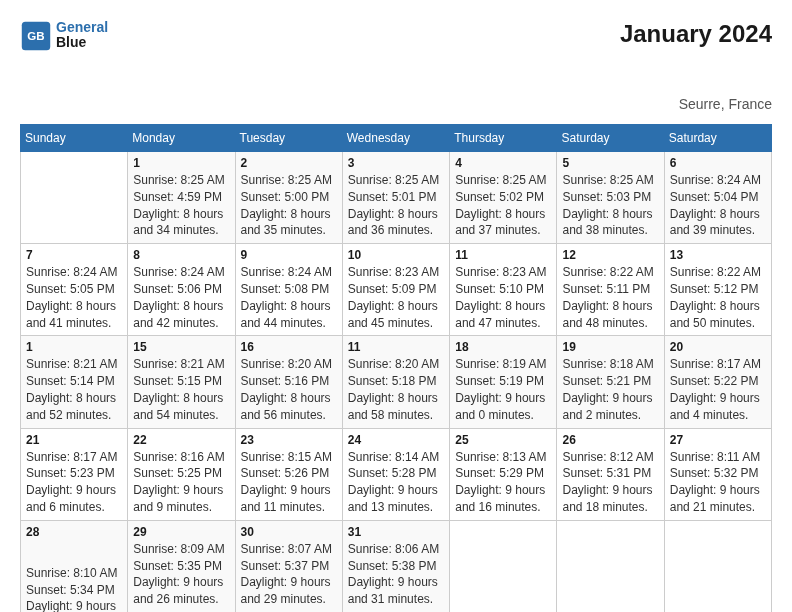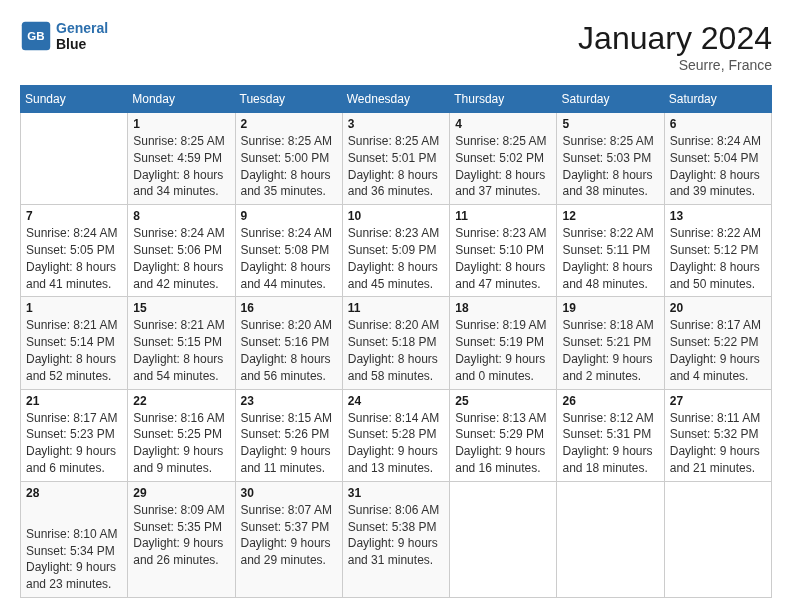--- a/index.html
+++ b/index.html
@@ -17,45 +17,46 @@
       background: #fff;
     }
     .header {
       display: flex;
       justify-content: space-between;
       align-items: flex-start;
       margin-bottom: 12px;
     }
     .logo {
       display: flex;
-      align-items: flex-end;
+      align-items: flex-start;
       gap: 4px;
     }
     .logo-text {
       font-size: 14px;
       font-weight: bold;
       color: #1a1a1a;
       line-height: 1.1;
     }
     .logo-text .blue { color: #2c6fad; }
     .logo-icon {
       width: 32px;
       height: 32px;
     }
     .title-block {
       text-align: right;
     }
     .month-title {
-      font-size: 32px;
-      font-weight: normal;
+      font-size: 24px;
+      font-weight: bold;
       color: #1a1a1a;
     }
     .location {
       font-size: 14px;
       color: #555;
+      margin-top: 48px;
     }
     .calendar {
       width: 100%;
       border-collapse: collapse;
       font-size: 11px;
     }
     .calendar thead th {
       background: #2c6fad;
       color: #fff;
       padding: 6px 4px;

